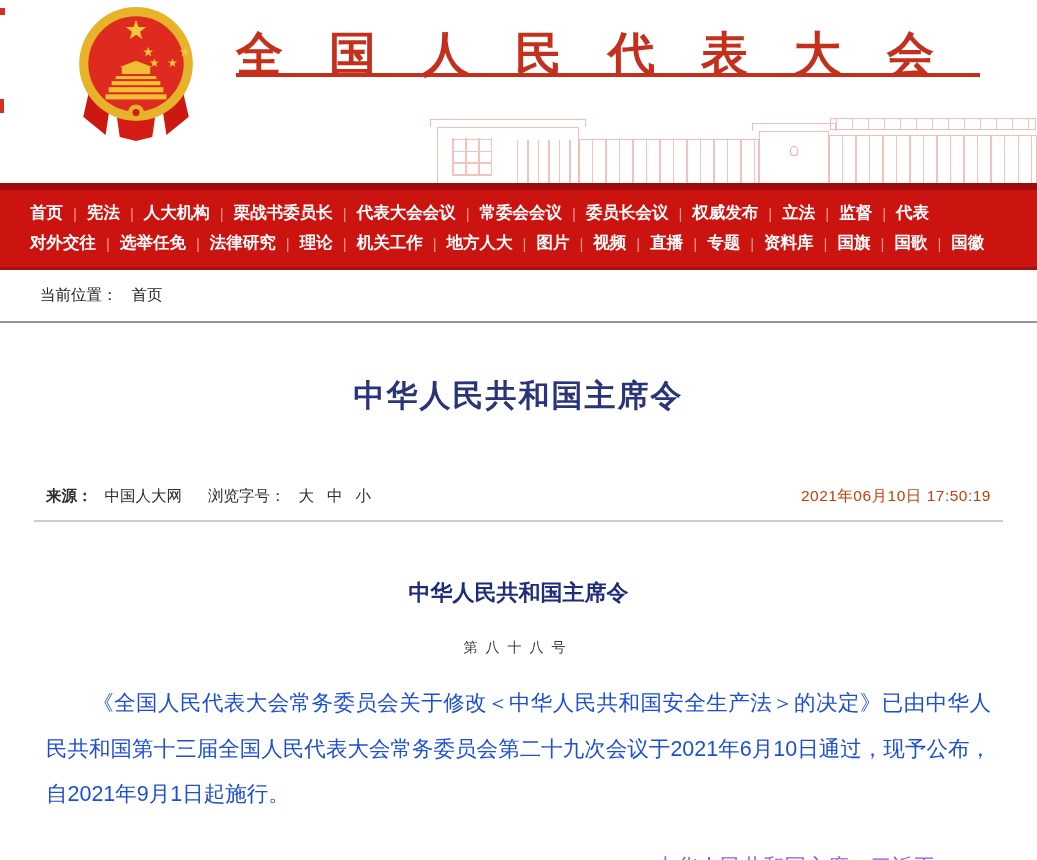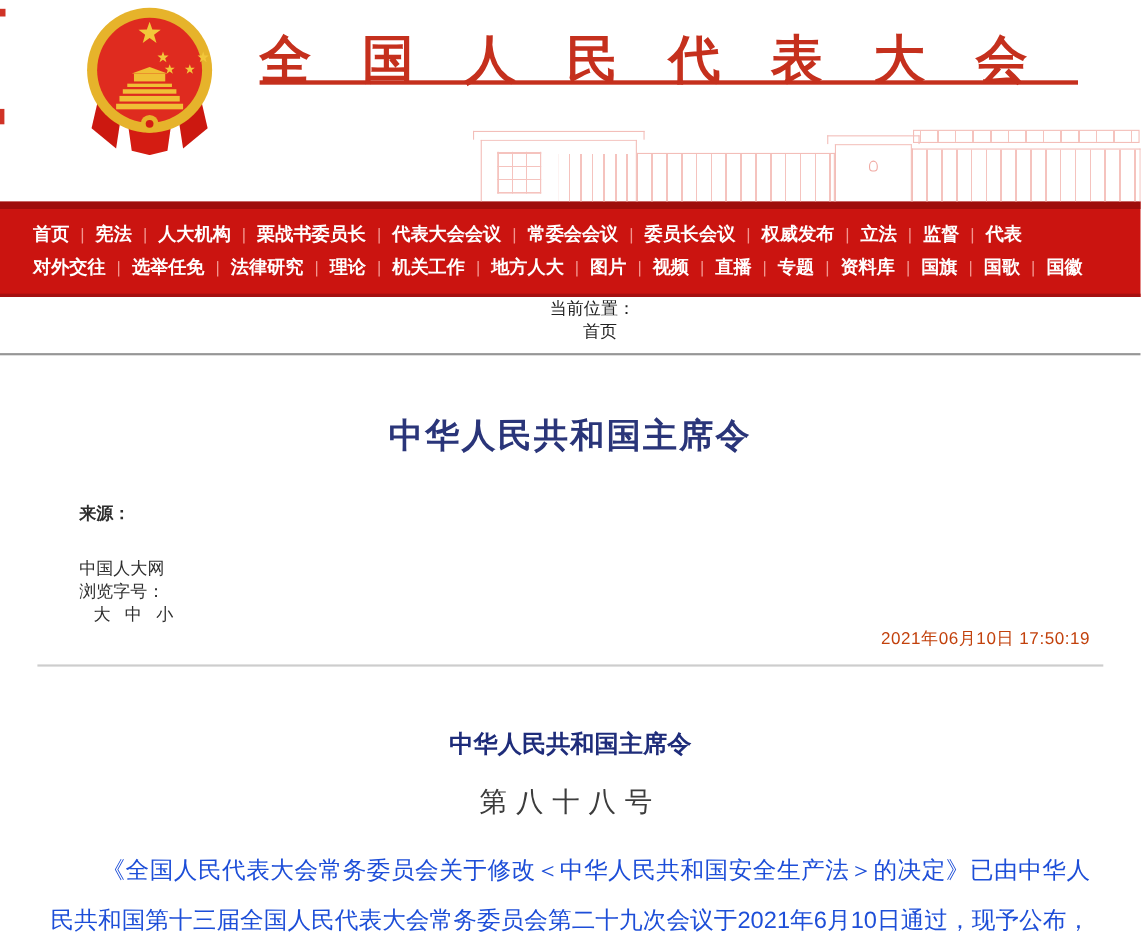--- a/index.html
+++ b/index.html
@@ -40,39 +40,39 @@
 
   
   .nav { width:100%; background:#cb1410; border-top:7px solid #9e0d0b; border-bottom:3px solid #a51010;
          padding:8px 0 9px 30px; }
   .nav-row { display:flex; align-items:center; white-space:nowrap; height:30px; }
   .nav-row a { color:#ffffff; font-size:16.5px; font-weight:bold; text-decoration:none; cursor:pointer; }
   .nav-row .sep { color:#f2958e; margin:0 10px; font-size:15px; font-weight:normal; }
 
   
   .breadcrumb { display:flex; align-items:center; height:51px; padding-left:40px;
-                font-size:15.5px; color:#222;flex-direction:column; }
+                font-size:15.5px; color:#222; }
   .breadcrumb a { color:#222; text-decoration:none; margin-left:14px; cursor:pointer; }
   .rule-1 { width:100%; height:2px; background:#969696; }
 
   
   .page-title { margin-top:52px; text-align:center; font-family:"Liberation Serif","DejaVu Serif",serif;
                 font-size:31px; font-weight:bold; color:#2a3579; letter-spacing:2px; }
-  .meta { display:flex; align-items:baseline; margin:40px 46px 0 46px; font-size:15.5px; color:#2e2e2e;flex-direction:column; }
+  .meta { display:flex; align-items:baseline; margin:40px 46px 0 46px; font-size:15.5px; color:#2e2e2e; }
   .meta .lbl { font-weight:bold; }
   .meta .src { margin-left:12px;margin-top:29px; }
   .meta .fz-lbl { margin-left:26px; font-weight:normal; }
   .fz-list { display:flex; }
   .fz-list a { color:#2e2e2e; text-decoration:none; margin-left:13px; cursor:pointer; }
   .meta .date { margin-left:auto; color:#c2410c; letter-spacing:0.5px; }
   .rule-2 { height:2px; background:#cdcdcd; margin:13px 34px 0 34px; }
 
   .article-heading { margin-top:56px; text-align:center; font-size:22px; font-weight:bold; color:#1e2c7a; }
-  .decree-no { margin-top:20px; text-align:center; font-family:"Liberation Serif","DejaVu Serif",serif;
-               font-size:25px; color:#3c3c3c; letter-spacing:8px; }
+  .decree-no { margin-top:31px; text-align:center; font-family:"Liberation Serif","DejaVu Serif",serif;
+               font-size:14px; color:#3c3c3c; letter-spacing:8px; }
   .body-text { margin:24px 46px 0 46px; font-size:21.5px; line-height:2.12; color:#1d4ed8;
                text-indent:2.15em; text-align:justify; }
   .signature { margin:34px 46px 0 46px; padding-right:56px; text-align:right;
                font-size:21.5px; color:#8b5cf6; }
 </style>
 </head>
 <body>
 
 <div class="header">
   <div class="edge-mark m1"></div>

